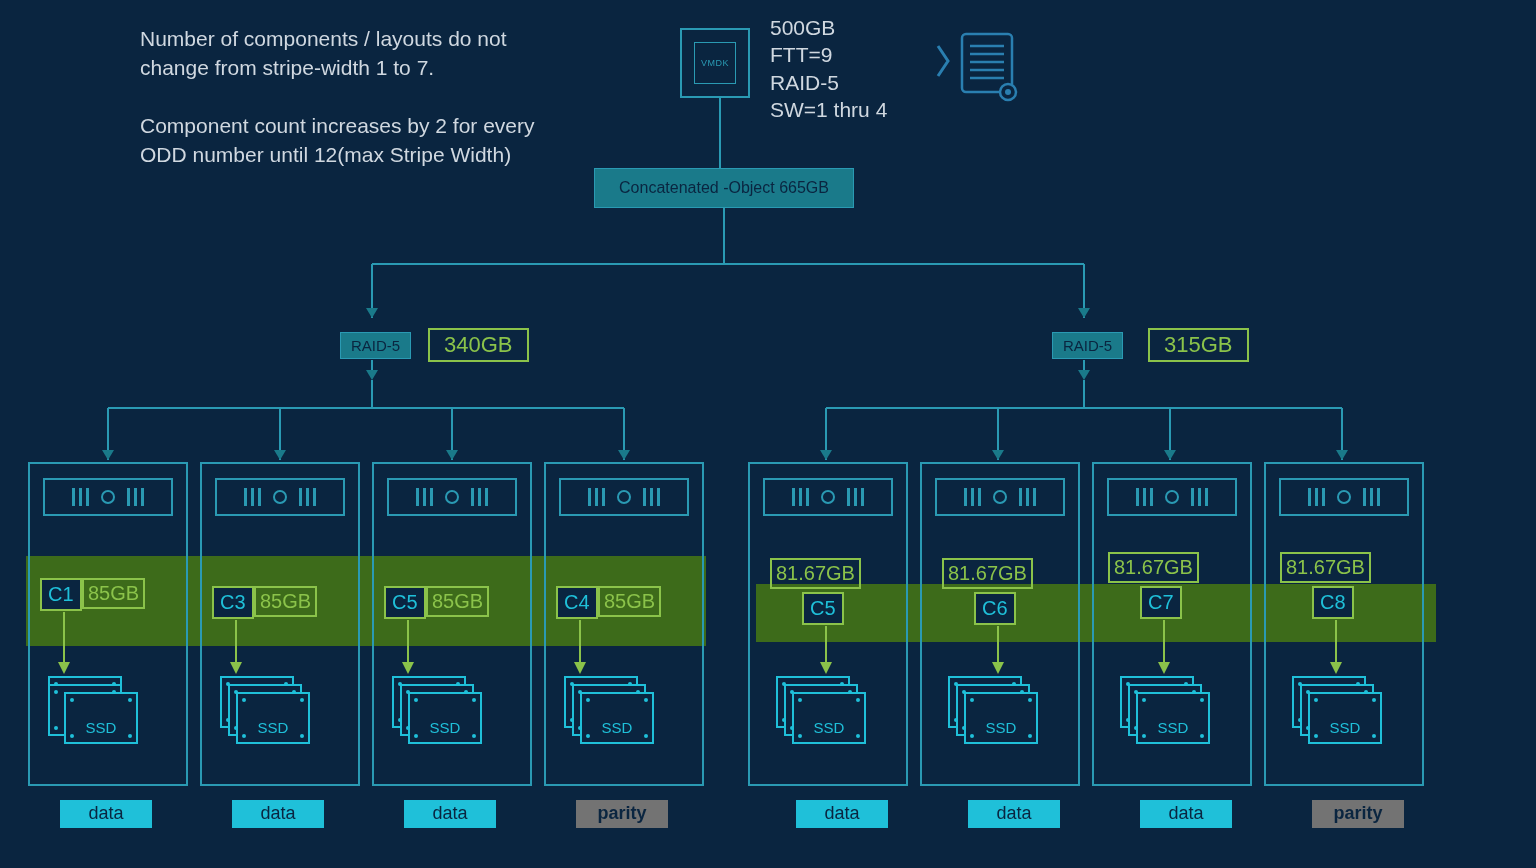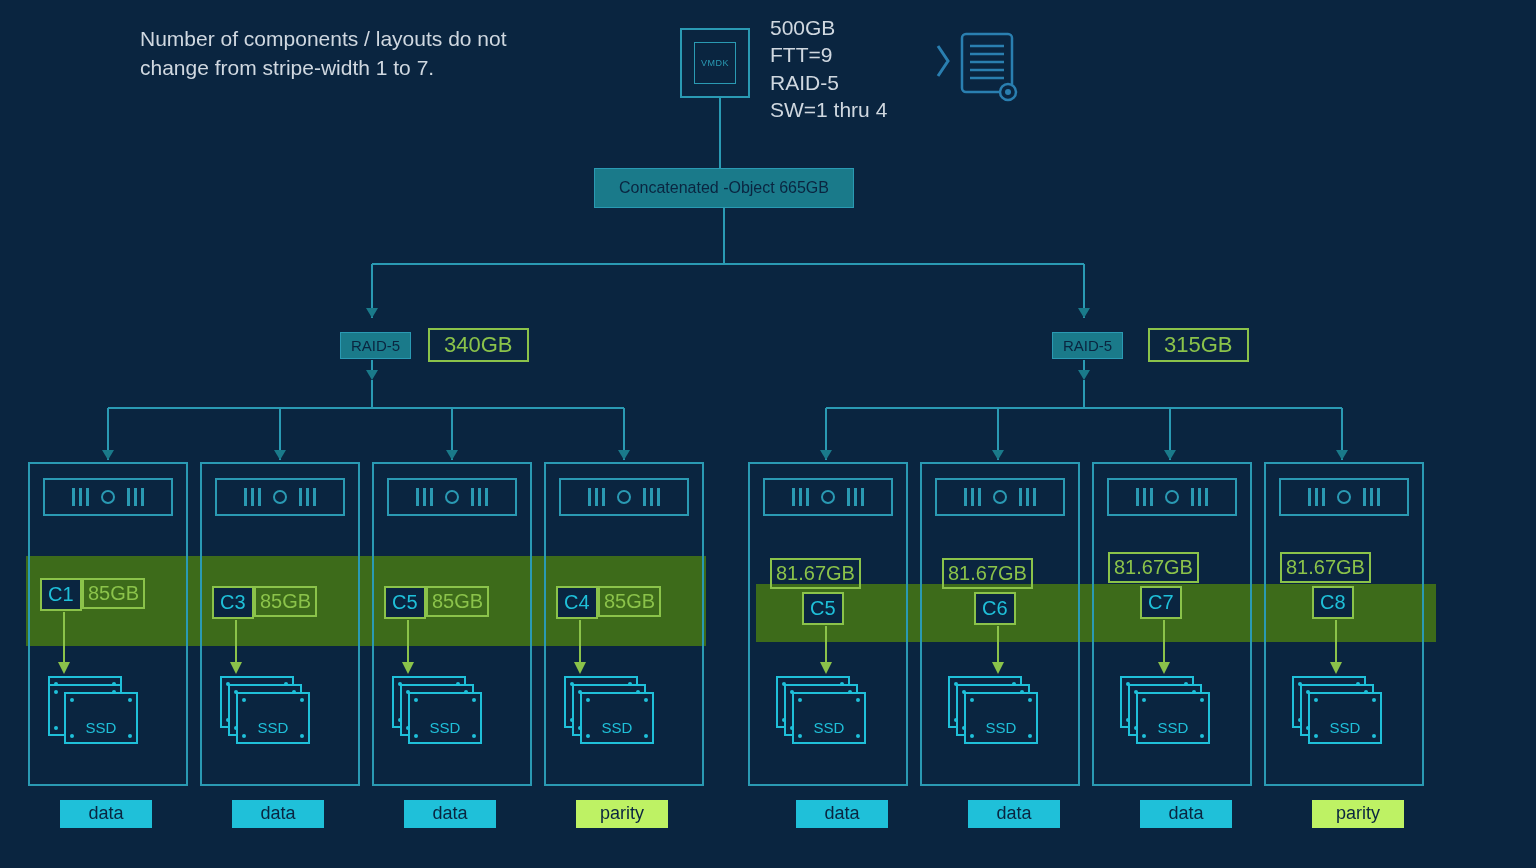--- a/index.html
+++ b/index.html
@@ -125,32 +125,33 @@
   .ssd-label { position: absolute; bottom: 6px; width: 100%; text-align: center; color: #1fc0d9; font-size: 15px; }
   .type-label {
     position: absolute;
     top: 800px;
     width: 92px; height: 28px;
     text-align: center;
     font-size: 18px;
     line-height: 26px;
   }
   .type-data { background: #1fc0d9; color: #0a2540; }
-  .type-parity { background: #bef264; color: #0a2540; }
+  .type-parity { background: #737373; color: #0a2540; font-weight: bold; }
   svg.connector { position: absolute; pointer-events: none; }
   .diamond { fill: #1a7a8a; stroke:none; }
   .conn-line { stroke: #2a9ab3; stroke-width: 2; fill: none; }
   .green-arrow { stroke: #8bc34a; stroke-width: 2; fill: none; }
   .green-arrowhead { fill: #8bc34a; }
 </style>
 </head>
 <body>
 
 <div class="desc">
   <p>Number of components / layouts do not change from stripe-width 1 to 7.</p>
+  <p>Component count increases by 2 for every ODD number until 12(max Stripe Width)</p>
 </div>
 
 <div class="vmdk-box">
   <div class="vmdk-inner">VMDK</div>
 </div>
 
 <div class="policy-text">
   <div>500GB</div>
   <div>FTT=9</div>
   <div>RAID-5</div>

